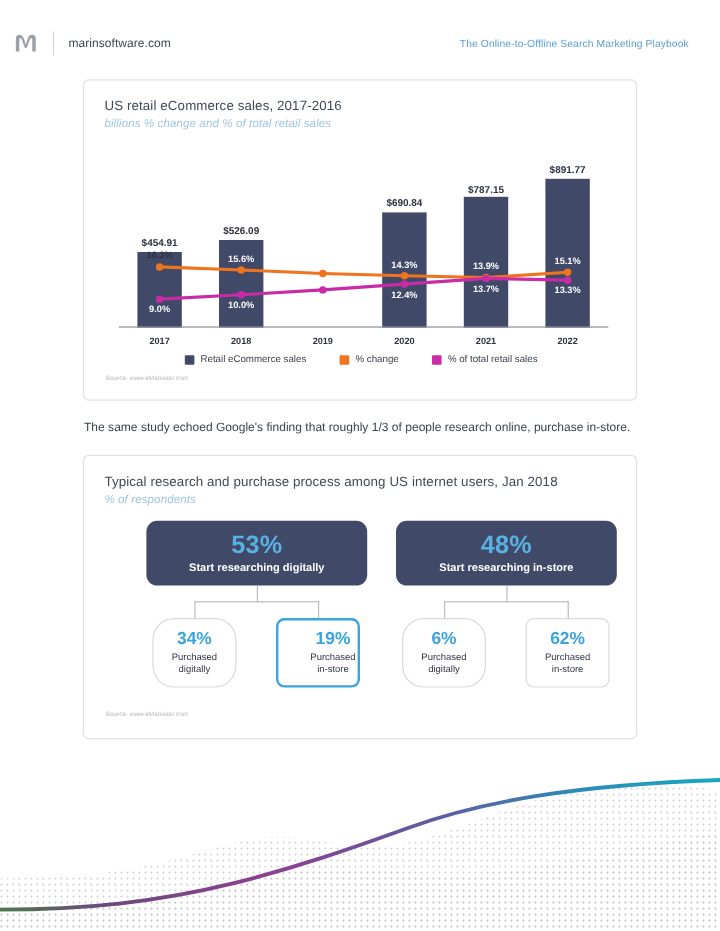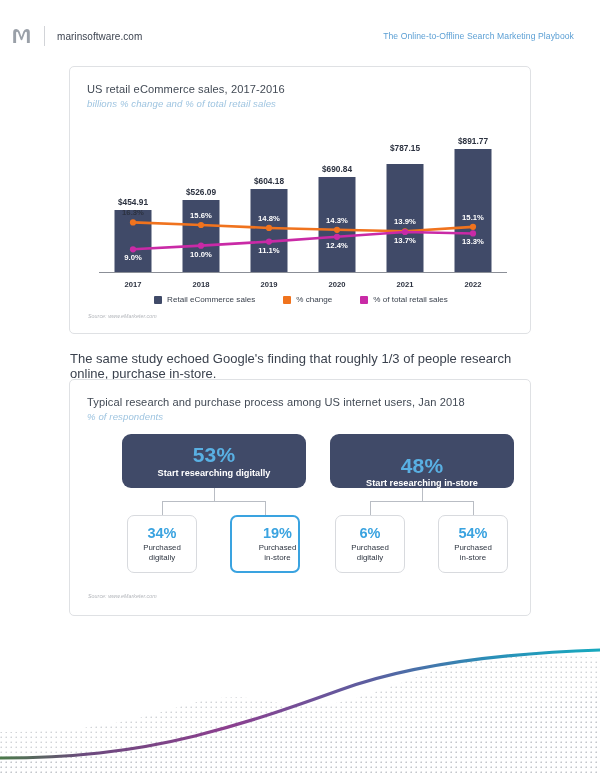--- a/index.html
+++ b/index.html
@@ -92,21 +92,21 @@
     position: absolute; left: 0; top: 228px; width: 462px;
     display: flex; justify-content: center; align-items: center; gap: 28px;
   }
   .leg-item { display: flex; align-items: center; gap: 5px; }
   .leg-sw { width: 8px; height: 8px; border-radius: 1px; }
   .leg-txt { font-size: 8.1px; color: #3b424e; white-space: nowrap; }
 
   
   .para {
     position: absolute; left: 70px; top: 351px; width: 470px;
-    font-size: 13px; color: #3b424e; letter-spacing: .02px;
+    font-size: 10px; color: #3b424e; letter-spacing: .02px;
   }
 
   
   .funnel { position: absolute; left: 0; top: 54px; width: 462px; height: 152px; }
   .fgroup { position: absolute; top: 0; width: 208px; height: 152px; }
   #fgroup-0 { left: 40px; }
   #fgroup-1 { left: 248px; }
 
   .top-box {
     position: absolute; left: 12px; top: 0; width: 184px; height: 54px;
@@ -137,21 +137,21 @@
   }
 
   .bot-row { position: absolute; left: 0; top: 81px; width: 208px; height: 62px; }
   .bot-box {
     position: absolute; top: 0; width: 70px; height: 58px;
     border-radius: 7px; background: #fff;
     border: 1.4px solid #d8dade;
     display: flex; flex-direction: column; align-items: center; justify-content: center;
   }
   .bot-box.hl { border: 2.6px solid #3aa3e0; }
-  #bb-0-0, #bb-1-0 { left: 17px; }
+  #bb-0-0, #bb-1-0 { left: 17px; border-radius: 18px; }
   #bb-0-1, #bb-1-1 { left: 120px; }
   .bot-pct {
     font-size: 14.5px; font-weight: bold; color: #3aa3e0; line-height: 1.05;
   }
   .bot-cap {
     font-size: 7.9px; color: #2f3642; text-align: center; line-height: 1.18; margin-top: 2px;
   }
 
   
   .wave { position: absolute; left: 0; bottom: 0; width: 600px; height: 130px; }
@@ -179,31 +179,27 @@
     <div class="plot" id="plot">
       <div class="bars" id="bars-layer">
           <div class="bar-slot" style="left: 0px;">
             <div class="bar" style="height: 63.2085px; background: rgb(64, 74, 104);"></div>
             <div class="bar-label" style="bottom: 66.2085px;">$454.91</div>
           </div>
           <div class="bar-slot" style="left: 68px;">
             <div class="bar" style="height: 73.0988px; background: rgb(64, 74, 104);"></div>
             <div class="bar-label" style="bottom: 76.0988px;">$526.09</div>
           </div>
-          <div class="bar-slot" style="left: 136px;">
-            <div class="bar" style="height: 83.9492px; background: rgb(64, 74, 104);"></div>
-            <div class="bar-label" style="bottom: 86.9492px;">$604.18</div>
-          </div>
           <div class="bar-slot" style="left: 204px;">
             <div class="bar" style="height: 95.9904px; background: rgb(64, 74, 104);"></div>
             <div class="bar-label" style="bottom: 98.9904px;">$690.84</div>
           </div>
           <div class="bar-slot" style="left: 272px;">
             <div class="bar" style="height: 109.372px; background: rgb(64, 74, 104);"></div>
-            <div class="bar-label" style="bottom: 120px;">$787.15</div>
+            <div class="bar-label" style="bottom: 110px;">$787.15</div>
           </div>
           <div class="bar-slot" style="left: 340px;">
             <div class="bar" style="height: 123.909px; background: rgb(64, 74, 104);"></div>
             <div class="bar-label" style="bottom: 126.909px;">$891.77</div>
           </div>
         </div>
       <div class="lines" id="lines-layer"><svg width="408" height="150" viewBox="0 0 408 150">
             <polyline points="34,99.42105263157895 102,102 170,104.94736842105263 238,106.78947368421052 306,108.26315789473684 374,103.84210526315789" fill="none" stroke="#f0731e" stroke-width="2.6" stroke-linecap="round" stroke-linejoin="round"></polyline>
             <circle cx="34" cy="99.42105263157895" r="3.1" fill="#f0731e"></circle>
             <circle cx="102" cy="102" r="3.1" fill="#f0731e"></circle>
@@ -277,40 +273,40 @@
             <div class="bot-box hl" id="bb-0-1" style="border-color: rgb(58, 163, 224); padding-left: 25px;">
               <div class="bot-pct" style="color: rgb(58, 163, 224);">19%</div>
               <div class="bot-cap">
                 <div>Purchased</div>
                 <div>in-store</div>
               </div>
             </div>
           </div>
         </div>
         <div class="fgroup" id="fgroup-1">
-          <div class="top-box" style="background: rgb(64, 74, 104); justify-content: flex-end;">
+          <div class="top-box" style="background: rgb(64, 74, 104);">
             <div class="top-pct">48%</div>
             <div class="top-cap">Start researching in-store</div>
           </div>
           <div class="connector">
             <div class="c-stem"></div>
             <div class="c-bar"></div>
             <div class="c-drop-l"></div>
             <div class="c-drop-r"></div>
           </div>
           <div class="bot-row">
             <div class="bot-box" id="bb-1-0">
               <div class="bot-pct" style="color: rgb(58, 163, 224);">6%</div>
               <div class="bot-cap">
                 <div>Purchased</div>
                 <div>digitally</div>
               </div>
             </div>
             <div class="bot-box" id="bb-1-1">
-              <div class="bot-pct" style="color: rgb(58, 163, 224);">54%</div>
+              <div class="bot-pct" style="color: rgb(58, 163, 224);">62%</div>
               <div class="bot-cap">
                 <div>Purchased</div>
                 <div>in-store</div>
               </div>
             </div>
           </div>
         </div>
       </div>
 
     <div class="card-source" id="src-funnel">Source: www.eMarketer.com</div>

